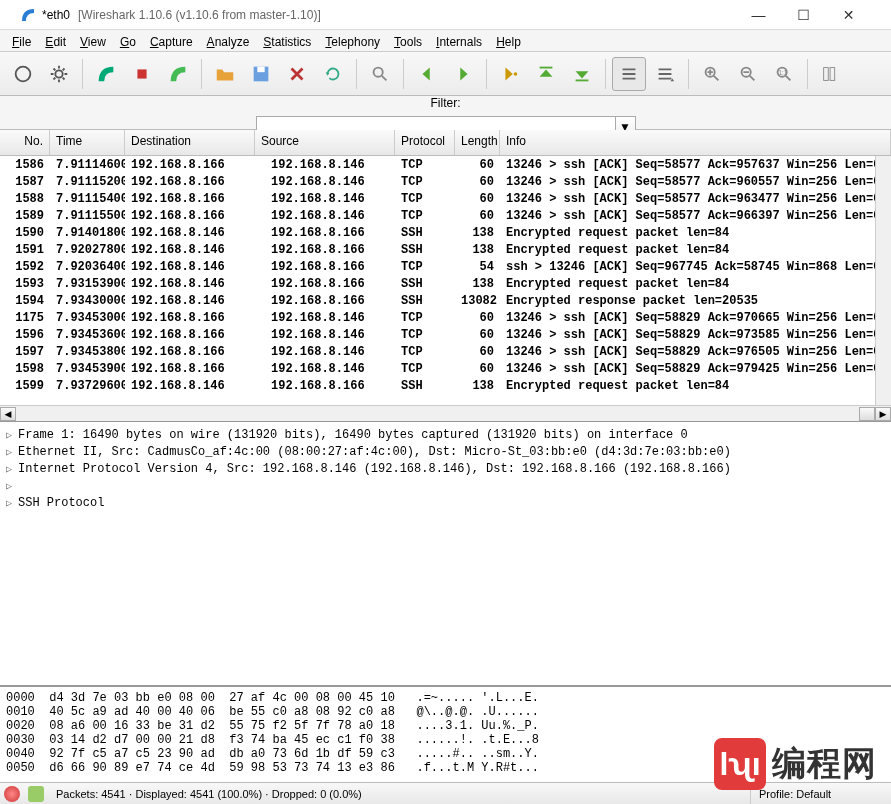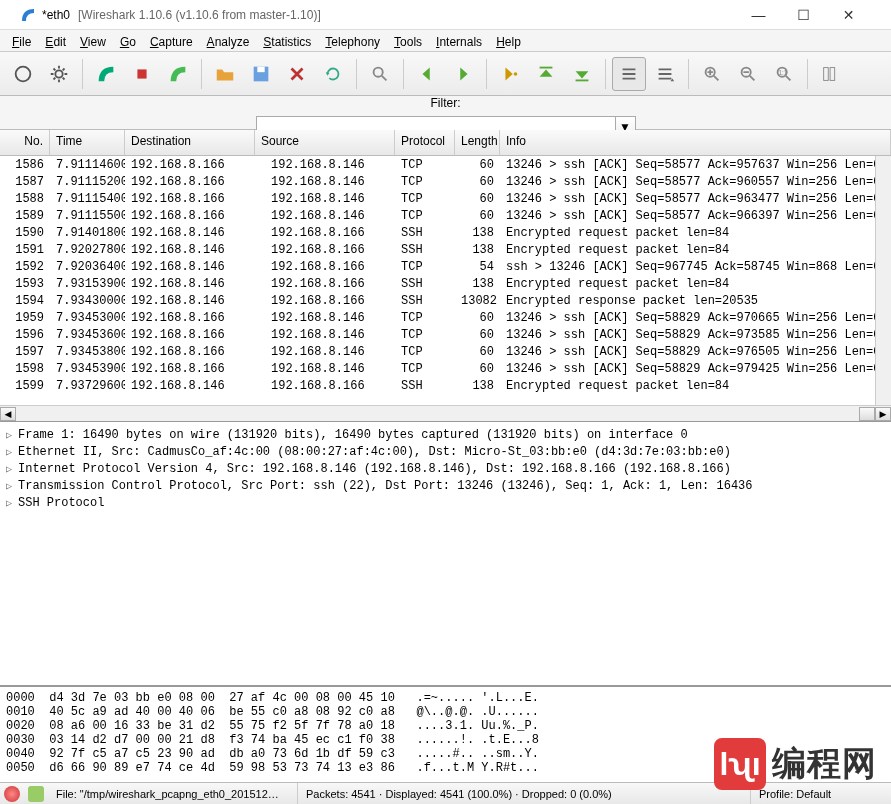--- a/index.html
+++ b/index.html
@@ -19,21 +19,21 @@
 .tsep { width: 1px; height: 30px; background: #ccc; margin: 0 4px; }
 .filterbar { height: 34px; background: #f5f5f5; border-bottom: 1px solid #bbb; display: flex; align-items: center; padding: 0 8px; gap: 6px; flex-direction: column; }
 .filterbar input { flex: 0 0 360px; height: 22px; border: 1px solid #aaa; padding: 0 4px; font-size: 12px; background: #fff; }
 .filterbar .dd { width: 20px; height: 22px; border: 1px solid #aaa; border-left: none; background: linear-gradient(#fff,#eee); display: flex; align-items: center; justify-content: center; }
 .filterbar .fbtn { padding: 2px 8px; border: 1px solid #ccc; background: linear-gradient(#f8f8f8,#e8e8e8); color: #888; border-radius: 2px; font-weight: bold; }
 .filterbar .link { color: #1a4a8a; cursor: pointer; }
 .packet-list { flex: 0 0 auto; height: 292px; display: flex; flex-direction: column; border-bottom: 1px solid #999; position: relative; }
 .plhead { height: 26px; background: linear-gradient(#fafafa,#e8e8e8); border-bottom: 1px solid #bbb; display: flex; font-size: 12px; }
 .plhead .col { border-right: 1px solid #ccc; padding: 4px 6px; overflow: hidden; white-space: nowrap; }
 .plbody { flex: 1; overflow: hidden; font-family: "Courier New", monospace; font-size: 12px; background: #fff; }
-.plrow { display: flex; height: 17px; align-items: center; }
+.plrow { display: flex; height: 17px; align-items: center; font-weight: bold; }
 .plrow .cell { padding: 0 6px; overflow: hidden; white-space: nowrap; }
 .c-no { width: 50px; text-align: right; }
 .c-time { width: 75px; }
 .c-src { width: 140px; }
 .c-dst { width: 130px; }
 .c-proto { width: 60px; }
 .c-len { width: 45px; text-align: right; }
 .c-info { flex: 1; }
 .hscroll { height: 16px; background: #f0f0f0; border-top: 1px solid #ccc; display: flex; align-items: center; position: relative; }
 .hscroll .arrow { width: 16px; height: 14px; background: linear-gradient(#fafafa,#ddd); border: 1px solid #aaa; display: flex; align-items: center; justify-content: center; font-size: 9px; }
@@ -306,21 +306,21 @@
       <div class="plrow">
         <div class="cell c-no">1594</div>
         <div class="cell c-time">7.934300000</div>
         <div class="cell c-src">192.168.8.146</div>
         <div class="cell c-dst">192.168.8.166</div>
         <div class="cell c-proto">SSH</div>
         <div class="cell c-len">13082</div>
         <div class="cell c-info">Encrypted response packet len=20535</div>
       </div>
       <div class="plrow">
-        <div class="cell c-no">1959</div>
+        <div class="cell c-no">1175</div>
         <div class="cell c-time">7.934530000</div>
         <div class="cell c-src">192.168.8.166</div>
         <div class="cell c-dst">192.168.8.146</div>
         <div class="cell c-proto">TCP</div>
         <div class="cell c-len">60</div>
         <div class="cell c-info">13246 &gt; ssh [ACK] Seq=58829 Ack=970665 Win=256 Len=0</div>
       </div>
       <div class="plrow">
         <div class="cell c-no">1596</div>
         <div class="cell c-time">7.934536000</div>
@@ -374,39 +374,37 @@
     <div class="dline">
       <span class="tri">▷</span>
       <span>Ethernet II, Src: CadmusCo_af:4c:00 (08:00:27:af:4c:00), Dst: Micro-St_03:bb:e0 (d4:3d:7e:03:bb:e0)</span>
     </div>
     <div class="dline">
       <span class="tri">▷</span>
       <span>Internet Protocol Version 4, Src: 192.168.8.146 (192.168.8.146), Dst: 192.168.8.166 (192.168.8.166)</span>
     </div>
     <div class="dline">
       <span class="tri">▷</span>
-      <span>Transmission Control Protocol, Src Port: ssh (22), Dst Port: 13246 (13246), Seq: 1, Ack: 1, Len: 16436</span>
     </div>
     <div class="dline">
       <span class="tri">▷</span>
       <span>SSH Protocol</span>
     </div>
   </div>
 
 <div class="hexpane" id="hexpane">0000  d4 3d 7e 03 bb e0 08 00  27 af 4c 00 08 00 45 10   .=~..... '.L...E.
 0010  40 5c a9 ad 40 00 40 06  be 55 c0 a8 08 92 c0 a8   @\..@.@. .U......
 0020  08 a6 00 16 33 be 31 d2  55 75 f2 5f 7f 78 a0 18   ....3.1. Uu.%._P.
 0030  03 14 d2 d7 00 00 21 d8  f3 74 ba 45 ec c1 f0 38   ......!. .t.E...8
 0040  92 7f c5 a7 c5 23 90 ad  db a0 73 6d 1b df 59 c3   .....#.. ..sm..Y.
 0050  d6 66 90 89 e7 74 ce 4d  59 98 53 73 74 13 e3 86   .f...t.M Y.R#t...</div>
 
 <div class="statusbar">
   <div class="sicon" style="background:radial-gradient(circle,#f88,#c33)"></div>
   <div class="sicon" style="background:#9c6;border-radius:3px"></div>
-  <div class="sseg" style="flex:0 0 250px">File: "/tmp/wireshark_pcapng_eth0_201512…</div>
   <div class="sseg" style="flex:1">Packets: 4541 · Displayed: 4541 (100.0%) · Dropped: 0 (0.0%)</div>
   <div class="sseg" style="flex:0 0 140px;border-right:none">Profile: Default</div>
 </div>
 
 <div class="watermark">
   <div class="wm-badge">lʯı</div>
   <div class="wm-text">编程网</div>
 </div>
 
 </body></html>

